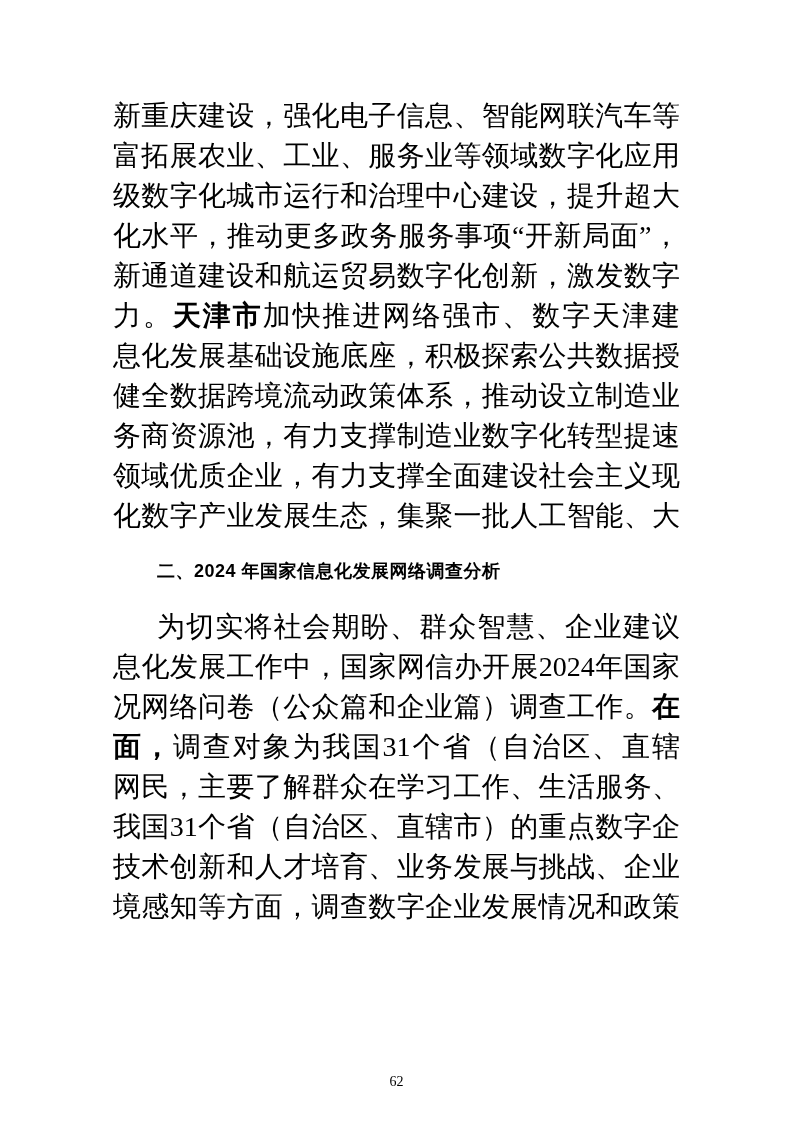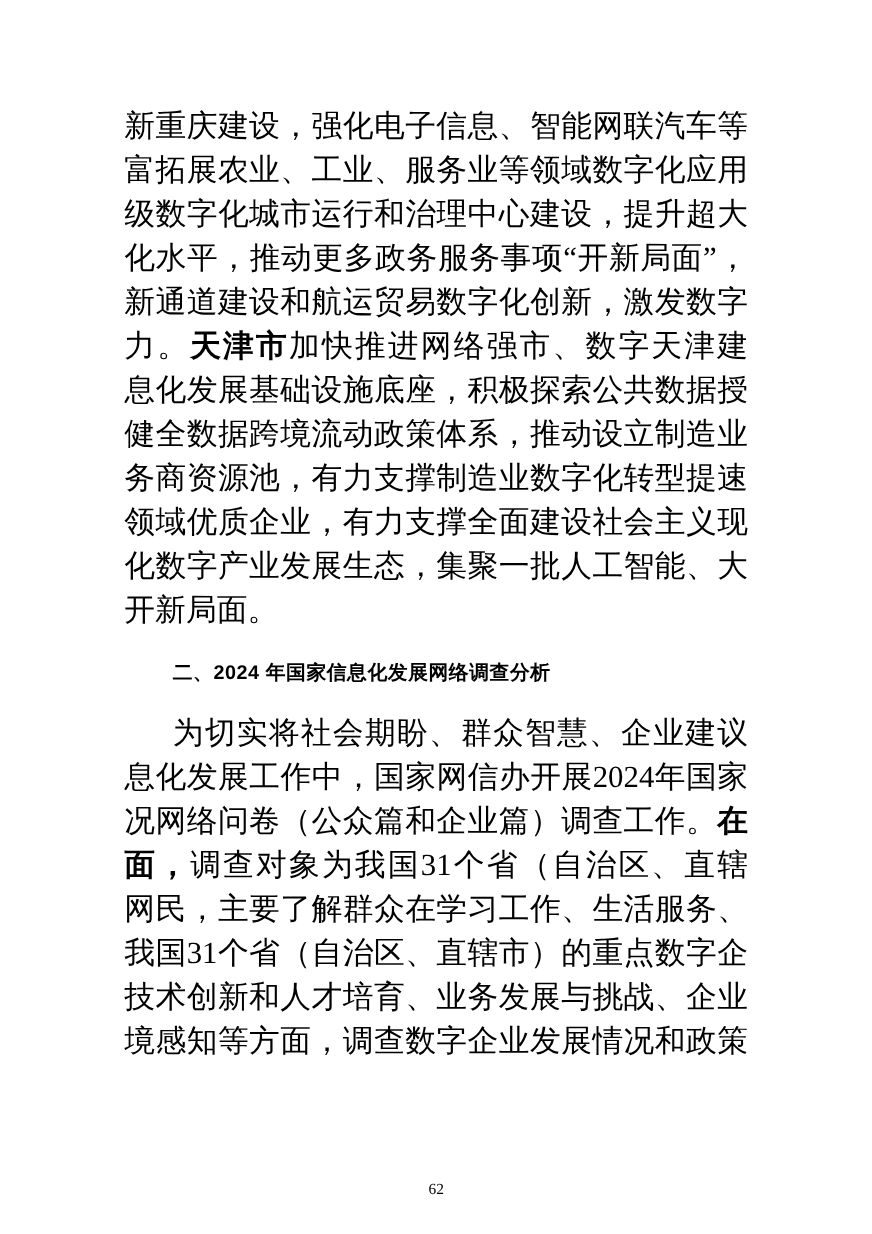--- a/index.html
+++ b/index.html
@@ -71,21 +71,20 @@
       <div class="line"><span>富拓展农业、工业、服务业等领域数字化应用场景，推动三</span></div>
       <div class="line"><span>级数字化城市运行和治理中心建设，提升超大城市治理现代</span></div>
       <div class="line"><span>化水平，推动更多政务服务事项“开新局面”，加快数字陆海</span></div>
       <div class="line"><span>新通道建设和航运贸易数字化创新，激发数字贸易发展新活</span></div>
       <div class="line"><span>力。</span><span class="bold">天津市</span><span>加快推进网络强市、数字天津建设，不断夯实信</span></div>
       <div class="line"><span>息化发展基础设施底座，积极探索公共数据授权运营，建立</span></div>
       <div class="line"><span>健全数据跨境流动政策体系，推动设立制造业数字化转型服</span></div>
       <div class="line"><span>务商资源池，有力支撑制造业数字化转型提速增效，持续优</span></div>
       <div class="line"><span>领域优质企业，有力支撑全面建设社会主义现代化大都市打</span></div>
       <div class="line"><span>化数字产业发展生态，集聚一批人工智能、大数据、信创等</span></div>
-      <div class="line pend"><span>开新局面。</span></div>
     </div>
 
   <h2 class="heading">二、2024 年国家信息化发展网络调查分析</h2>
 
   <div class="para para2">
       <div class="line indent"><span>为切实将社会期盼、群众智慧、企业建议充分吸收到信</span></div>
       <div class="line"><span>息化发展工作中，国家网信办开展2024年国家信息化发展情</span></div>
       <div class="line"><span>况网络问卷（公众篇和企业篇）调查工作。</span><span class="bold">在公众篇调查方</span></div>
       <div class="line"><span class="bold">面，</span><span>调查对象为我国31个省（自治区、直辖市）的18-70周岁</span></div>
       <div class="line"><span>网民，主要了解群众在学习工作、生活服务、公共治理等方</span></div>

